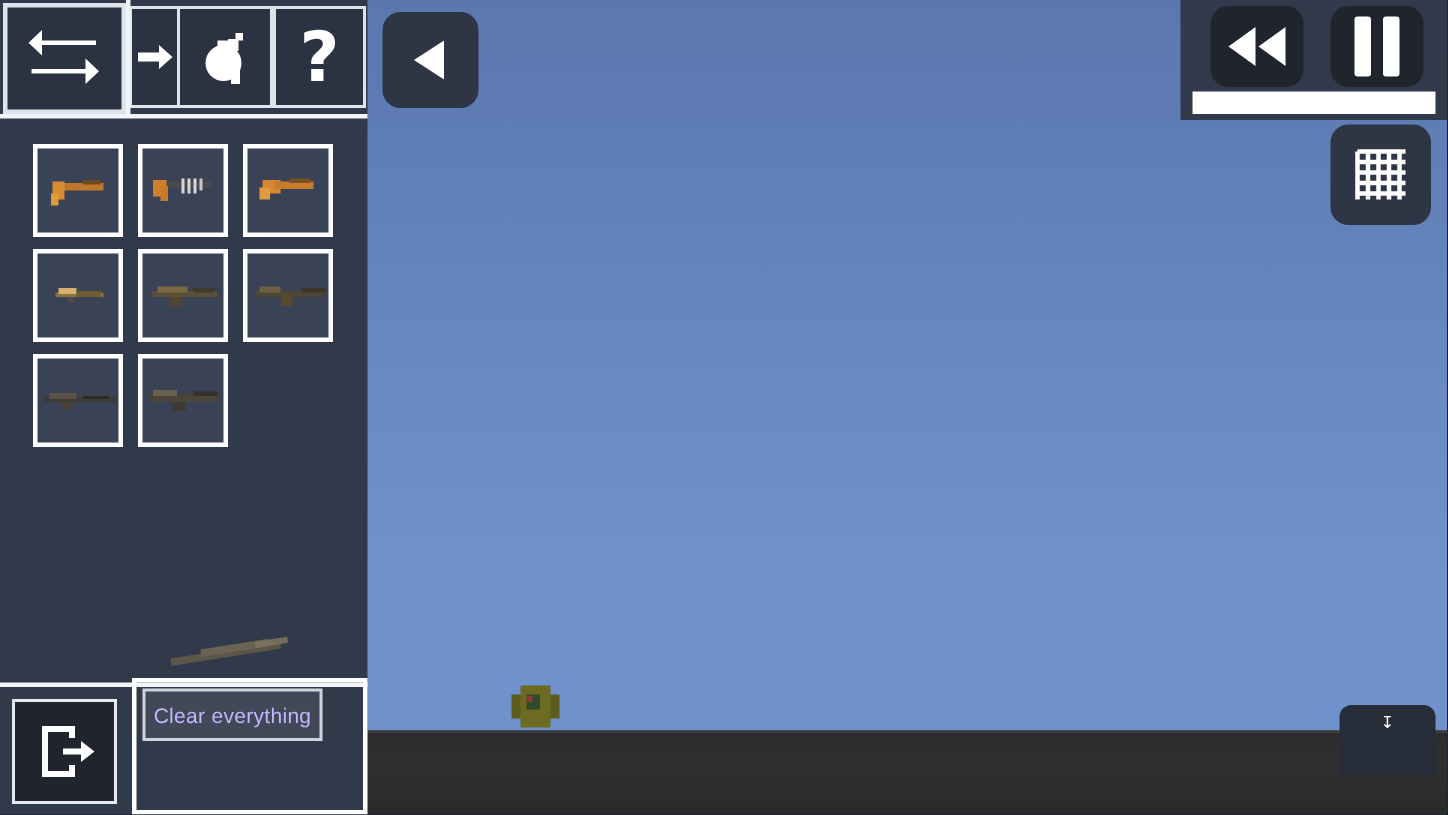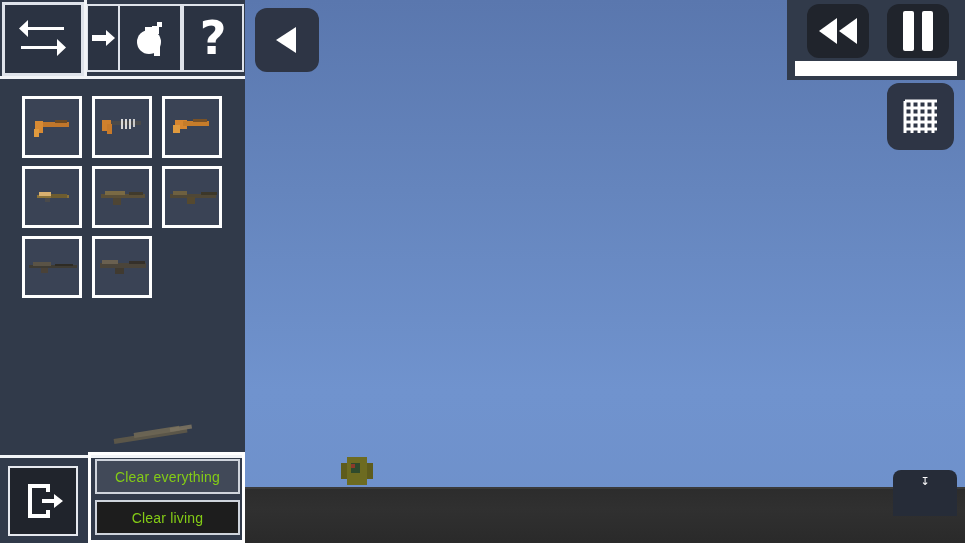--- a/index.html
+++ b/index.html
@@ -50,22 +50,22 @@
   #drag-weapon{position:absolute;left:112px;top:428px;width:88px;height:26px;z-index:40;}
 
   
   #bottombar-line{position:absolute;left:0;top:455px;width:245px;height:3px;background:#f2f4f7;}
   #exit-btn{position:absolute;left:8px;top:466px;width:70px;height:70px;box-sizing:border-box;
     border:2px solid #e6e9ef;background:#20242c;display:flex;align-items:center;justify-content:center;}
 
   
   #clearpanel{position:absolute;left:88px;top:452px;width:157px;height:91px;
     box-sizing:border-box;border:3px solid #ffffff;background:transparent;z-index:30;}
-  .clear-btn{position:absolute;left:4px;width:145px;height:35px;box-sizing:border-box;
-    border:2px solid #cfd4dc;color:#84cc16;font-size:14px;display:flex;align-items:center;
+  .clear-btn{position:absolute;left:4px;width:120px;height:35px;box-sizing:border-box;
+    border:2px solid #cfd4dc;color:#c4b5fd;font-size:14px;display:flex;align-items:center;
     justify-content:center;letter-spacing:.2px;}
   #clear-everything{top:4px;background:rgba(70,78,92,0.78);}
   #clear-living{top:45px;background:#1d1d1d;}
 
   
   #back-btn{position:absolute;left:255px;top:8px;width:64px;height:64px;border-radius:12px;
     background:#2e3545;display:flex;align-items:center;justify-content:center;}
 
   
   #playpanel{position:absolute;left:787px;top:0;width:178px;height:80px;background:#313a4a;}
@@ -272,16 +272,15 @@
     <div id="exit-btn">
       <svg width="42" height="42" viewBox="0 0 42 42">
         <path d="M6 4 h22 v8 h-4 V8 H10 v26 h14 v-4 h4 v8 H6 z" fill="#ffffff"></path>
         <path d="M20 19 h12 v-5 l9 7 -9 7 v-5 H20 z" fill="#ffffff"></path>
       </svg>
     </div>
   </div>
 
   <div id="clearpanel">
     <div id="clear-everything" class="clear-btn">Clear everything</div>
-    <div id="clear-living" class="clear-btn">Clear living</div>
   </div>
 
 </div>
 
 </body></html>

